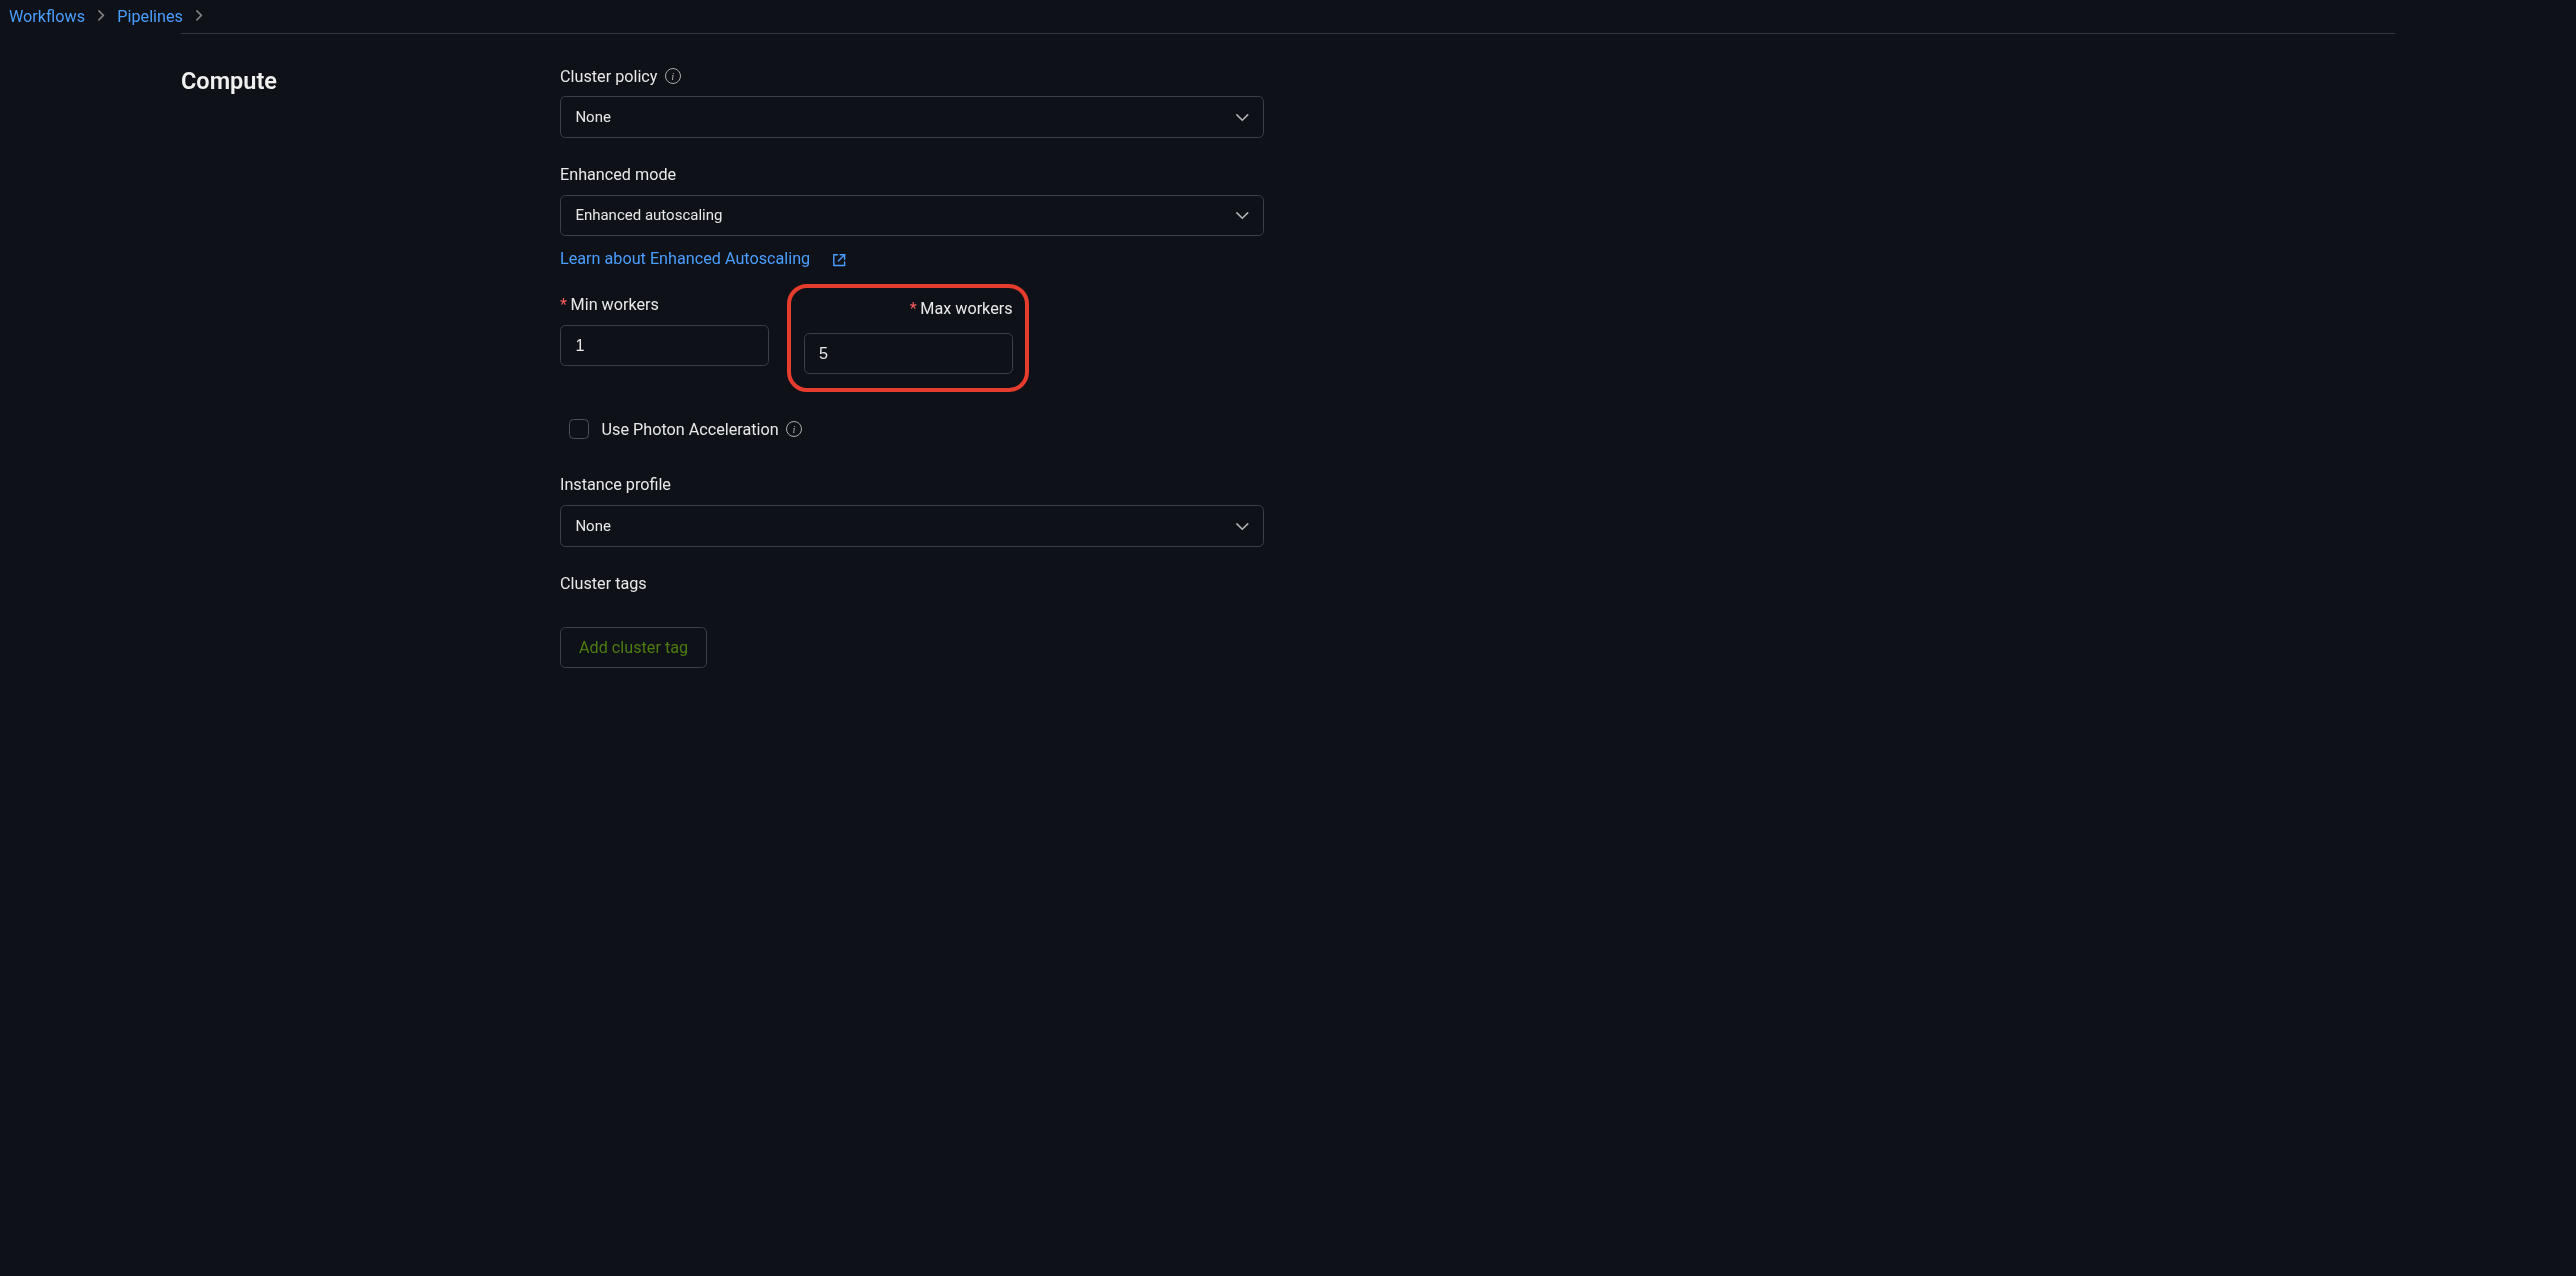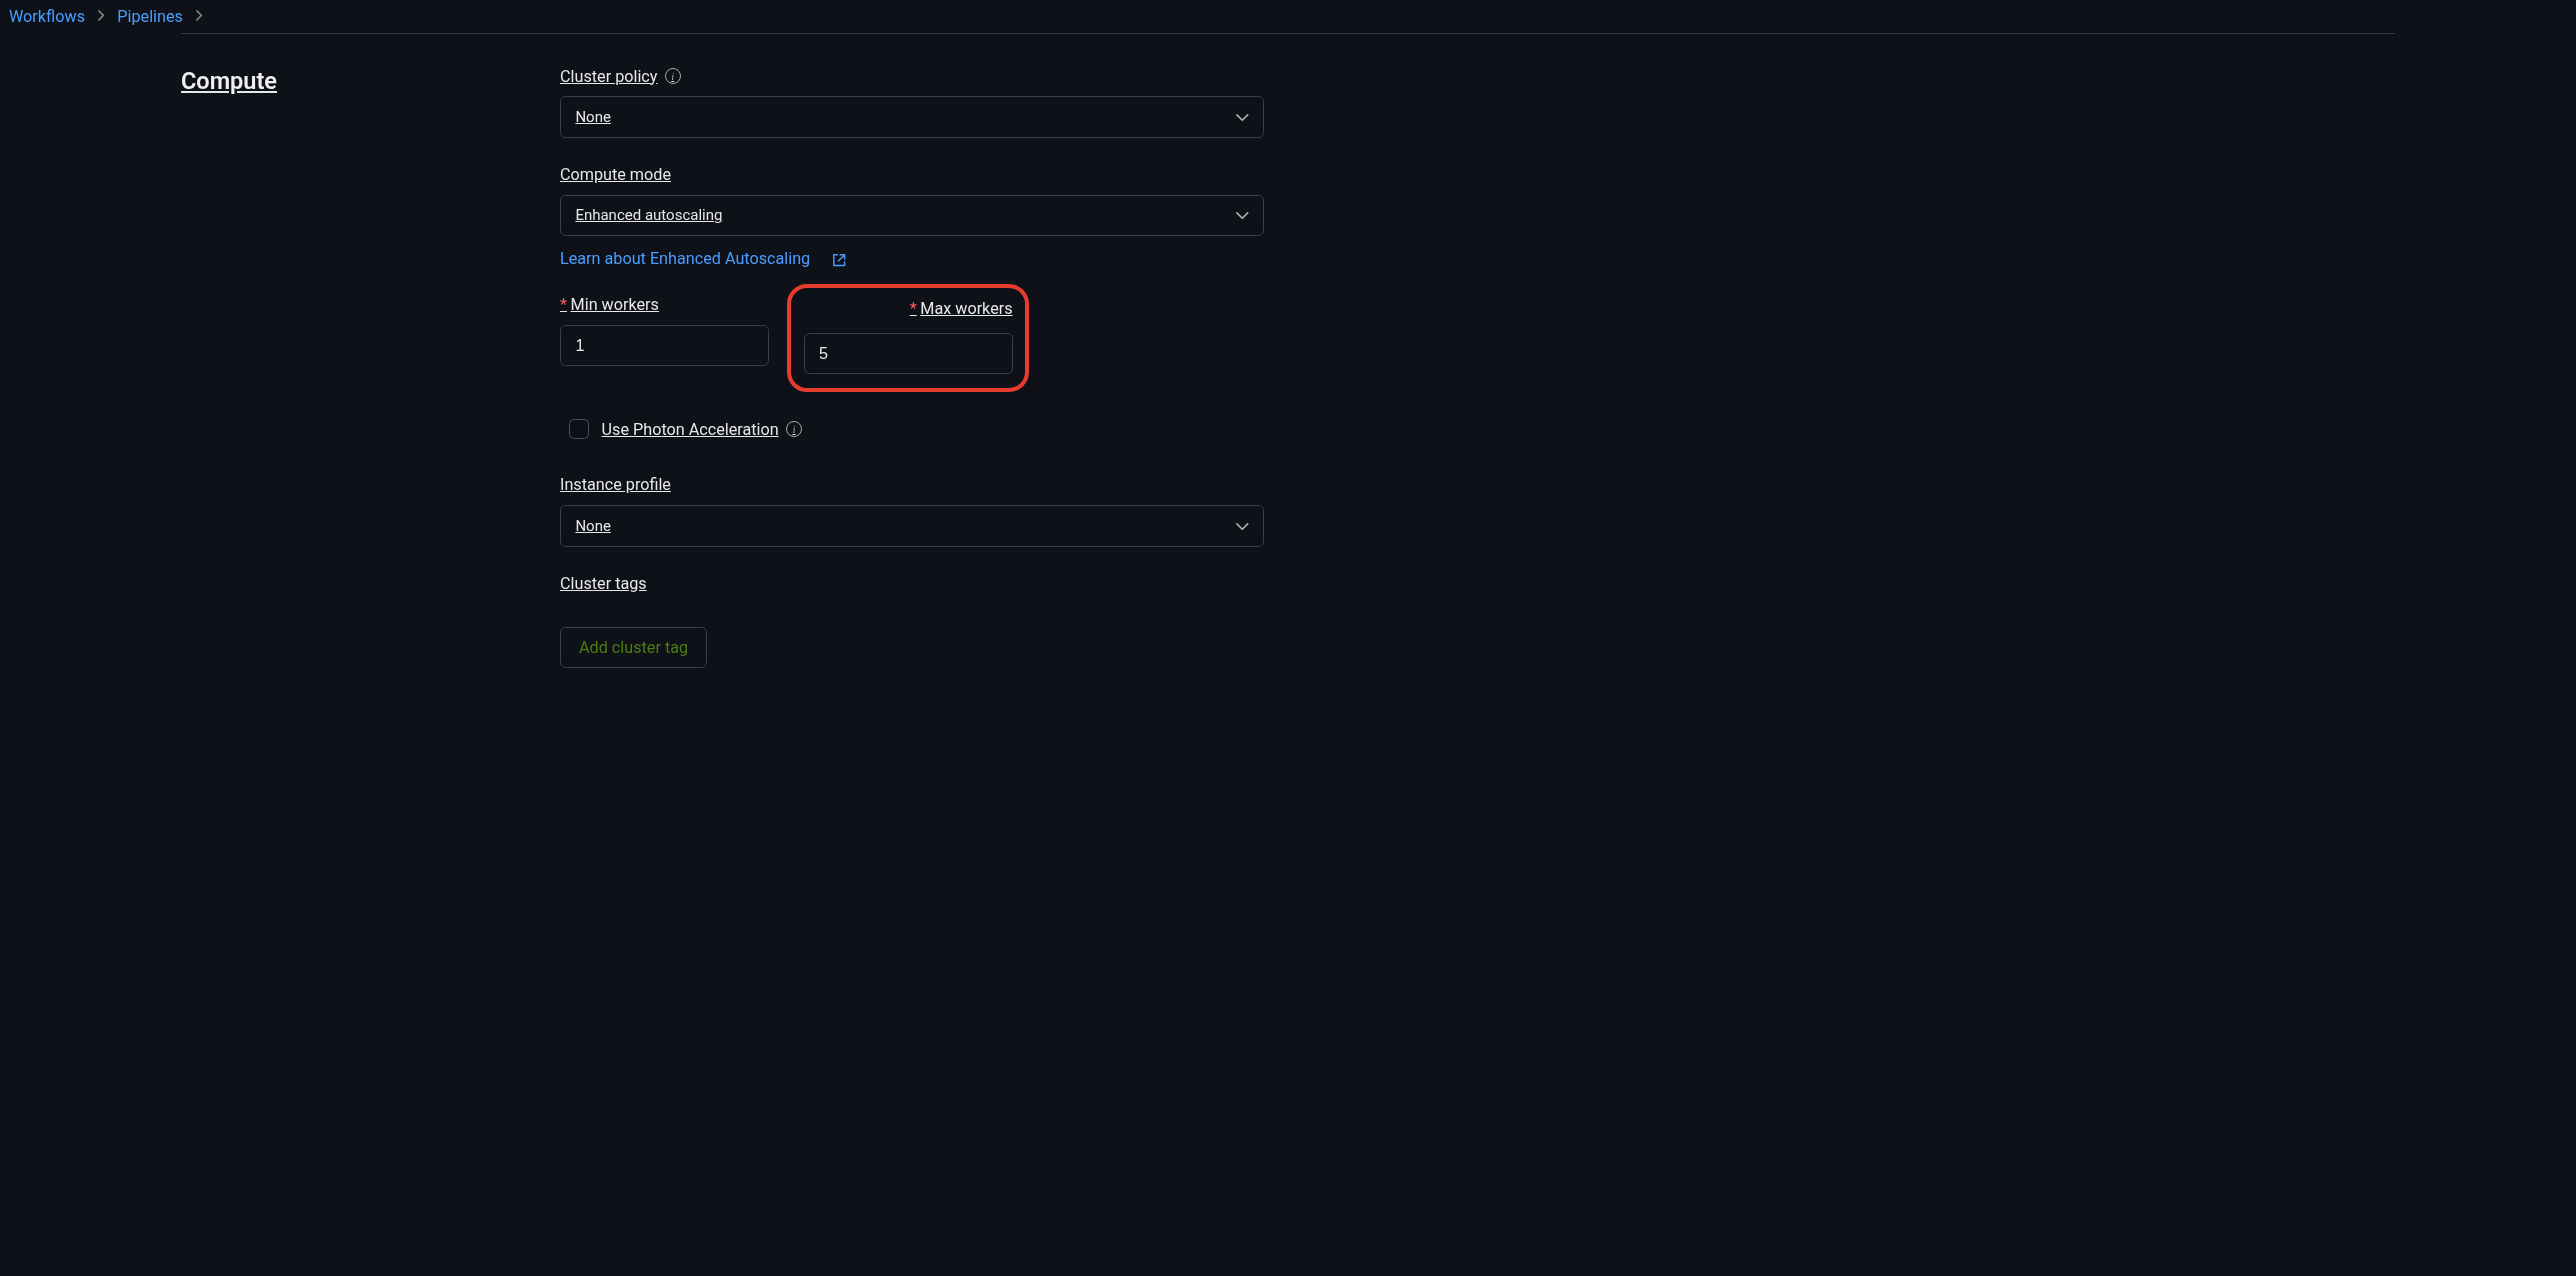--- a/index.html
+++ b/index.html
@@ -25,21 +25,20 @@
     .breadcrumb-link {
       color: #4a9eff;
       cursor: pointer;
     }
     .breadcrumb-sep {
       color: #808080;
       font-size: 12.6px;
     }
     .content-outer {
       padding: 0 181px 0 181px;
-      text-decoration: underline;
     }
     .divider {
       border: none;
       border-top: 0.9px solid #333740;
       margin-bottom: 32.5px;
     }
     .two-col {
       display: flex;
       gap: 36px;
     }
@@ -211,21 +210,21 @@
           <span class="chevron">
             <svg width="12.6" height="8.1" viewBox="0 0 14 9" fill="none">
                 <path d="M1 1 L7 7 L13 1" stroke="#b0b0b0" stroke-width="1.8" stroke-linecap="round" stroke-linejoin="round"></path>
               </svg>
           </span>
         </div>
       </div>
 
       <div class="field">
         <div class="field-label">
-          <span>Compute mode</span>
+          <span>Enhanced mode</span>
         </div>
         <div class="select">
           <span>Enhanced autoscaling</span>
           <span class="chevron">
             <svg width="12.6" height="8.1" viewBox="0 0 14 9" fill="none">
                 <path d="M1 1 L7 7 L13 1" stroke="#b0b0b0" stroke-width="1.8" stroke-linecap="round" stroke-linejoin="round"></path>
               </svg>
           </span>
         </div>
         <a class="helper-link">

